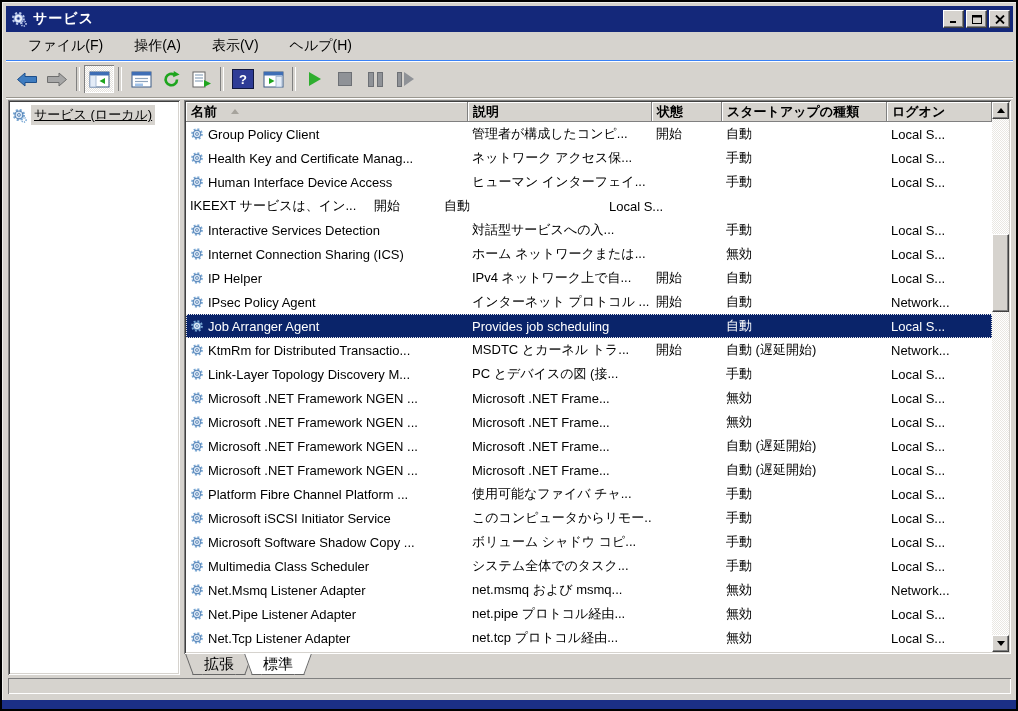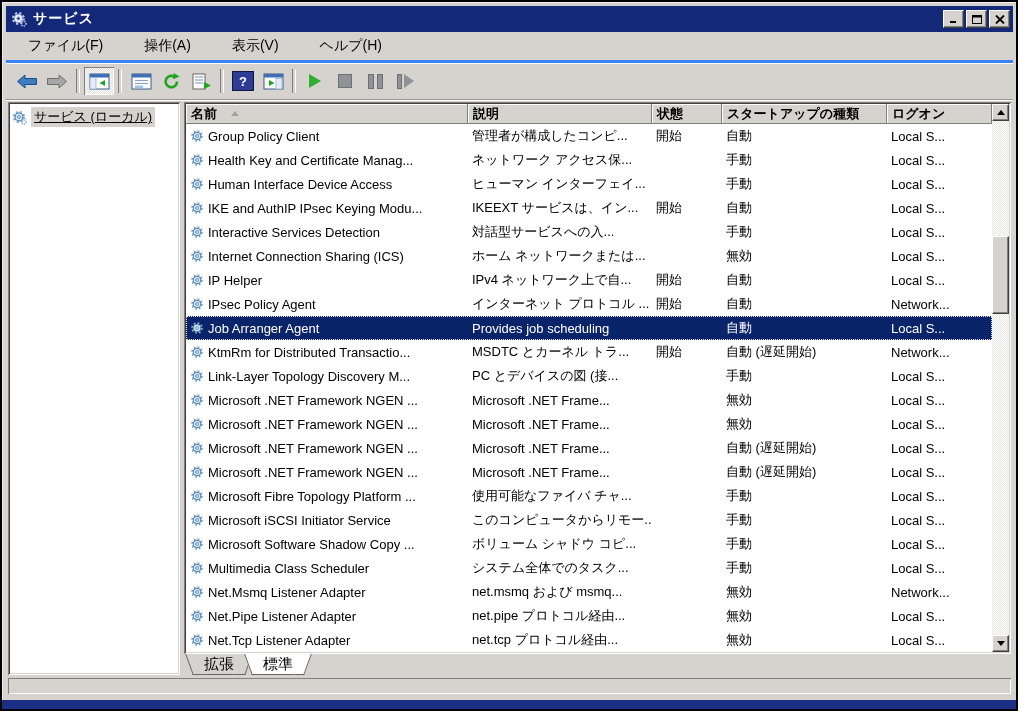--- a/index.html
+++ b/index.html
@@ -10,22 +10,22 @@
           box-sizing:border-box;padding:3px;display:flex;flex-direction:column;
           border-top:1px solid #efefec;border-left:1px solid #efefec;}
 
   
   .titlebar{height:26px;background:#14287a;display:flex;align-items:center;padding:0 3px 0 5px;flex:0 0 auto;}
   .titlebar .title{color:#fff;font-weight:bold;font-size:14px;margin-left:6px;flex:1;letter-spacing:1px;}
   .winbtn{width:19px;height:16px;background:#d6d3ce;margin-left:2px;display:flex;align-items:center;justify-content:center;
           border-top:1px solid #fff;border-left:1px solid #fff;border-right:1px solid #404040;border-bottom:1px solid #404040;
           box-shadow:inset -1px -1px 0 #808080;}
   
-  .menubar{height:28px;display:flex;align-items:center;padding-left:10px;gap:17px;flex:0 0 auto;
-           border-bottom:3px solid #3b82f6;box-shadow:0 1px 0 #fff;}
+  .menubar{height:28px;display:flex;align-items:center;padding-left:10px;gap:7px;flex:0 0 auto;
+           border-bottom:1px solid #3b82f6;box-shadow:0 1px 0 #fff;}
   .menu-item{font-size:14px;color:#000;padding:3px 12px;cursor:default;}
   
   .toolbar{height:36px;display:flex;align-items:center;padding-left:6px;flex:0 0 auto;
            border-bottom:1px solid #9a978f;box-shadow:0 1px 0 #fff;}
   .tb-btn{width:30px;height:28px;display:flex;align-items:center;justify-content:center;}
   .tb-btn.checked{background-color:#e4e1dc;
       background-image:linear-gradient(45deg,#fff 25%,transparent 25%,transparent 75%,#fff 75%),
                        linear-gradient(45deg,#fff 25%,transparent 25%,transparent 75%,#fff 75%);
       background-size:2px 2px;background-position:0 0,1px 1px;
       box-shadow:inset 1px 1px 0 #808080,inset -1px -1px 0 #fff;}
@@ -293,30 +293,20 @@
       </span>
       <span class="txt">Human Interface Device Access</span>
     </span>
     <span class="cell c-desc">ヒューマン インターフェイ...</span>
     <span class="cell c-status"></span>
     <span class="cell c-startup">手動</span>
     <span class="cell c-logon">Local S...</span>
   </div>
 
   <div class="lv-row">
-    <span class="cell c-name">
-      <span class="gear">
-        <svg width="14" height="14" viewBox="0 0 16 16">
-          <circle cx="8" cy="8" r="5" fill="none" stroke="#7aa8d4" stroke-width="3.4" stroke-dasharray="1.95 1.95"></circle>
-          <circle cx="8" cy="8" r="4.4" fill="#d8e6f5" stroke="#4a7ab0" stroke-width="1.1"></circle>
-          <circle cx="8" cy="8" r="1.6" fill="#fff" stroke="#4a7ab0" stroke-width="1"></circle>
-        </svg>
-      </span>
-      <span class="txt">IKE and AuthIP IPsec Keying Modu...</span>
-    </span>
     <span class="cell c-desc">IKEEXT サービスは、イン...</span>
     <span class="cell c-status">開始</span>
     <span class="cell c-startup">自動</span>
     <span class="cell c-logon">Local S...</span>
   </div>
 
   <div class="lv-row">
     <span class="cell c-name">
       <span class="gear">
         <svg width="14" height="14" viewBox="0 0 16 16">
@@ -505,21 +495,21 @@
 
   <div class="lv-row">
     <span class="cell c-name">
       <span class="gear">
         <svg width="14" height="14" viewBox="0 0 16 16">
           <circle cx="8" cy="8" r="5" fill="none" stroke="#7aa8d4" stroke-width="3.4" stroke-dasharray="1.95 1.95"></circle>
           <circle cx="8" cy="8" r="4.4" fill="#d8e6f5" stroke="#4a7ab0" stroke-width="1.1"></circle>
           <circle cx="8" cy="8" r="1.6" fill="#fff" stroke="#4a7ab0" stroke-width="1"></circle>
         </svg>
       </span>
-      <span class="txt">Microsoft Fibre Topology Platform ...</span>
+      <span class="txt">Platform Fibre Channel Platform ...</span>
     </span>
     <span class="cell c-desc">使用可能なファイバ チャ...</span>
     <span class="cell c-status"></span>
     <span class="cell c-startup">手動</span>
     <span class="cell c-logon">Local S...</span>
   </div>
 
   <div class="lv-row">
     <span class="cell c-name">
       <span class="gear">

